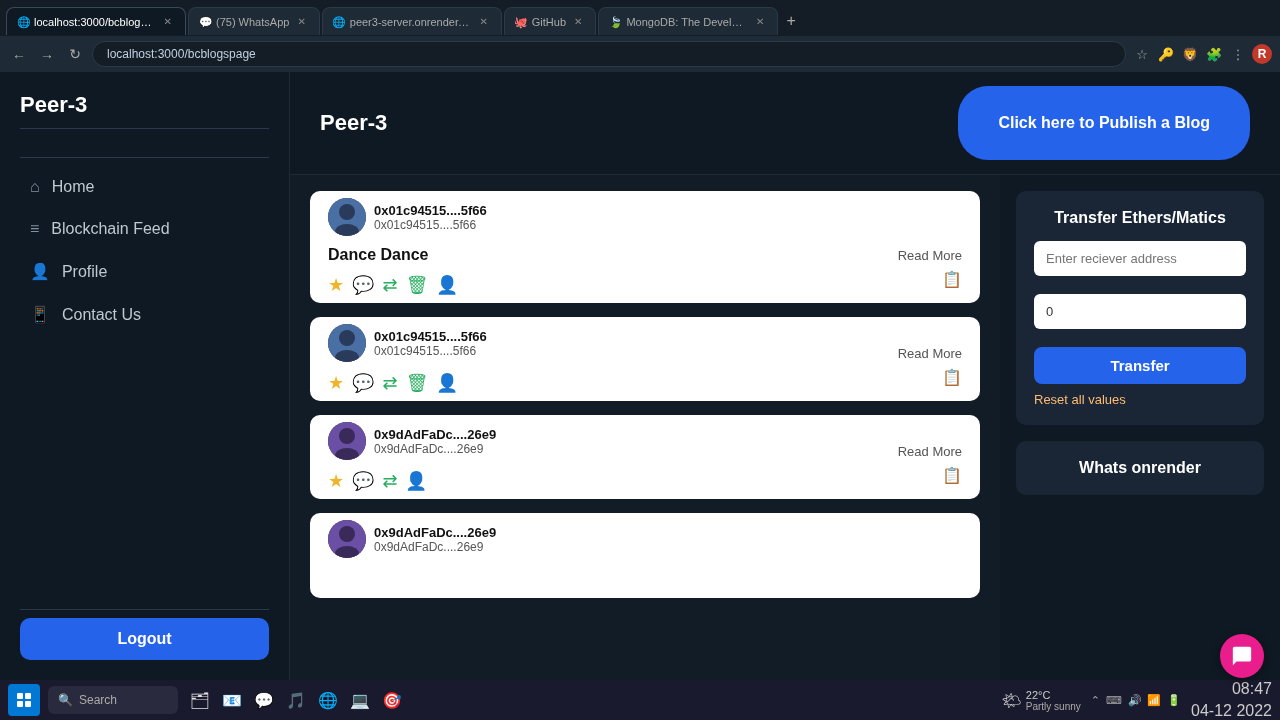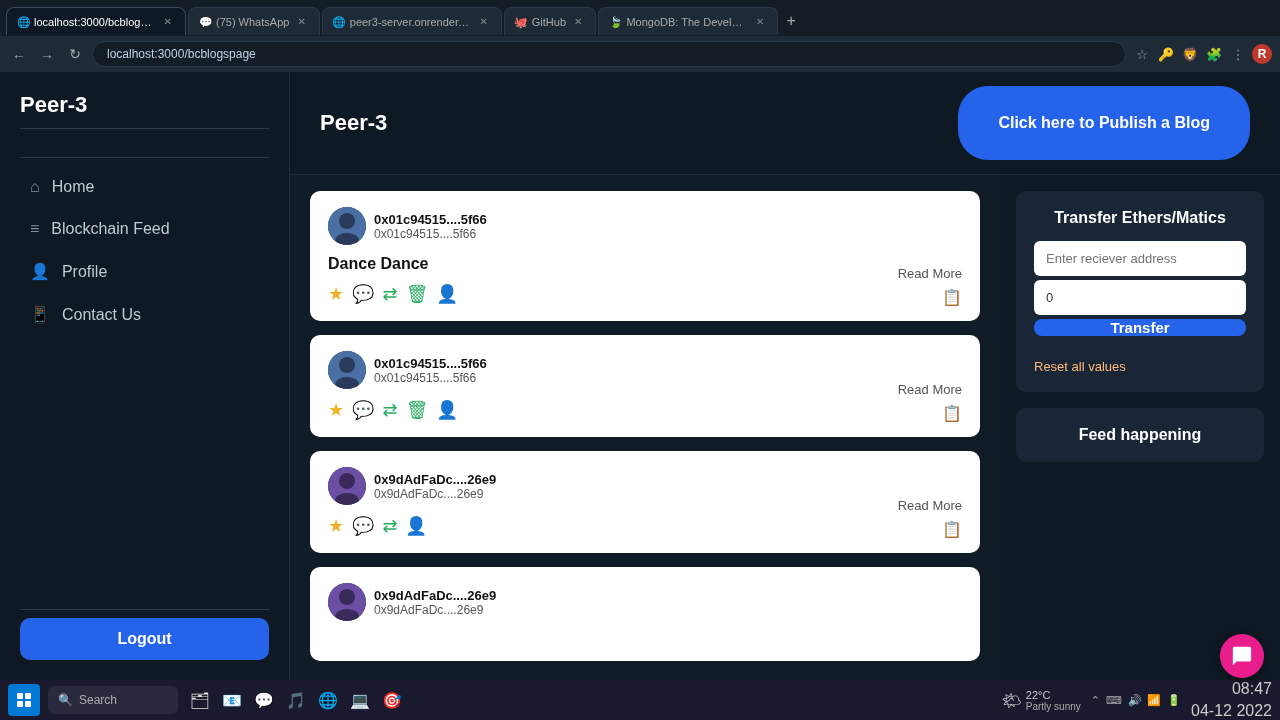--- a/index.html
+++ b/index.html
@@ -205,21 +205,21 @@
       background: #121c26;
     }
     .feed-column::-webkit-scrollbar { width: 6px; }
     .feed-column::-webkit-scrollbar-track { background: #0f1923; }
     .feed-column::-webkit-scrollbar-thumb { background: #2a3a4a; border-radius: 3px; }
 
     .blog-card {
       background: #fff;
       color: #111;
       border-radius: 10px;
-      padding: 16px 18px;
+      padding: 7px 18px;
       position: relative;
     }
     .blog-card-header { display: flex; align-items: center; gap: 8px; margin-bottom: 10px; }
     .avatar {
       width: 38px; height: 38px;
       border-radius: 50%;
       background: #2a3a4a;
       overflow: hidden;
       flex-shrink: 0;
     }
@@ -267,33 +267,34 @@
       text-align: center; margin-bottom: 14px;
     }
     .transfer-input {
       width: 100%;
       background: #fff;
       border: none;
       border-radius: 6px;
       padding: 10px 12px;
       font-size: 13px;
       color: #333;
-      margin-bottom: 4px;
+      margin-bottom: 18px;
       outline: none;
     }
     .transfer-btn {
       width: 100%;
       background: #2563eb;
       color: #fff;
       border: none;
       border-radius: 8px;
+      padding: 10px;
       font-size: 15px;
       font-weight: 600;
       cursor: pointer;
-      margin-bottom: 23px;
+      margin-bottom: 8px;
     }
     .reset-link {
       display: block;
       text-align: center;
       color: #fdba74;
       font-size: 13px;
       cursor: pointer;
       background: none; border: none;
     }
     .whats-happening {
@@ -560,21 +561,21 @@
 
       <div class="right-panel">
         <div class="transfer-card">
           <div class="transfer-title">Transfer Ethers/Matics</div>
           <input class="transfer-input" placeholder="Enter reciever address" style="">
           <input class="transfer-input" value="0" style="">
           <button class="transfer-btn">Transfer</button>
           <button class="reset-link">Reset all values</button>
         </div>
         <div class="whats-happening">
-          <div class="whats-title">Feed happening</div>
+          <div class="whats-title">Whats onrender</div>
         </div>
       </div>
 
     </div>
   </div>
 </div>
 
 <div class="chat-bubble">
   <svg width="22" height="22" viewBox="0 0 24 24" fill="white" xmlns="http://www.w3.org/2000/svg">
     <path d="M20 2H4C2.9 2 2 2.9 2 4v18l4-4h14c1.1 0 2-.9 2-2V4c0-1.1-.9-2-2-2z"></path>

